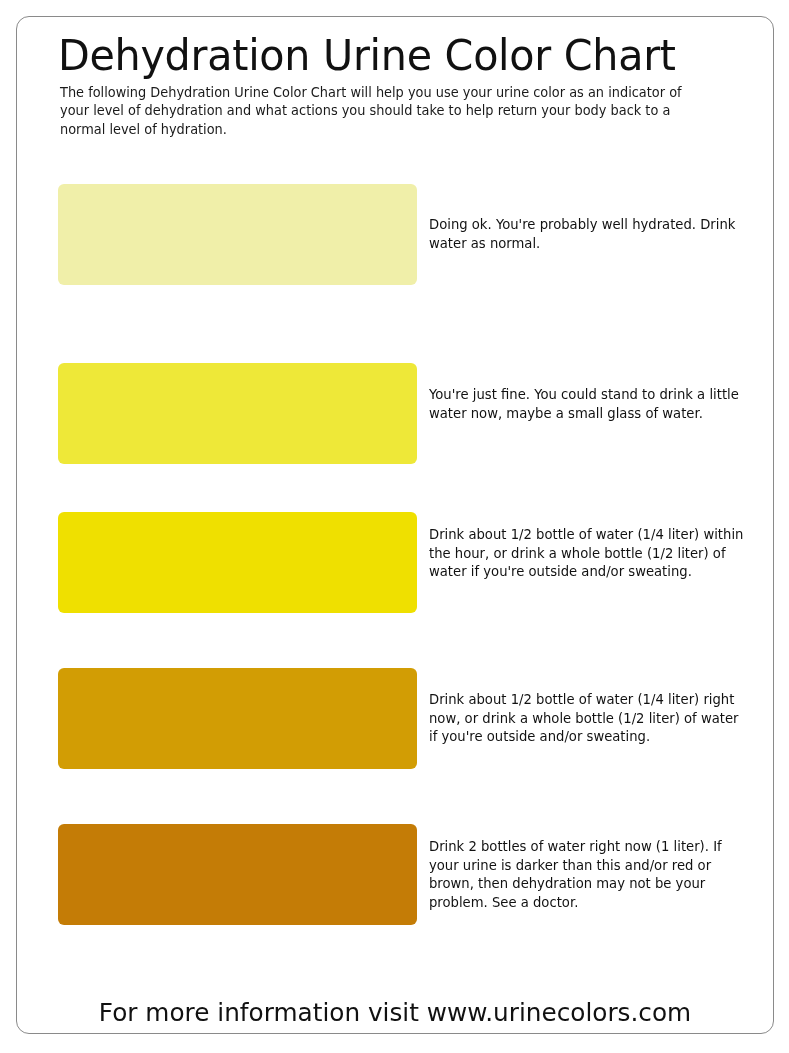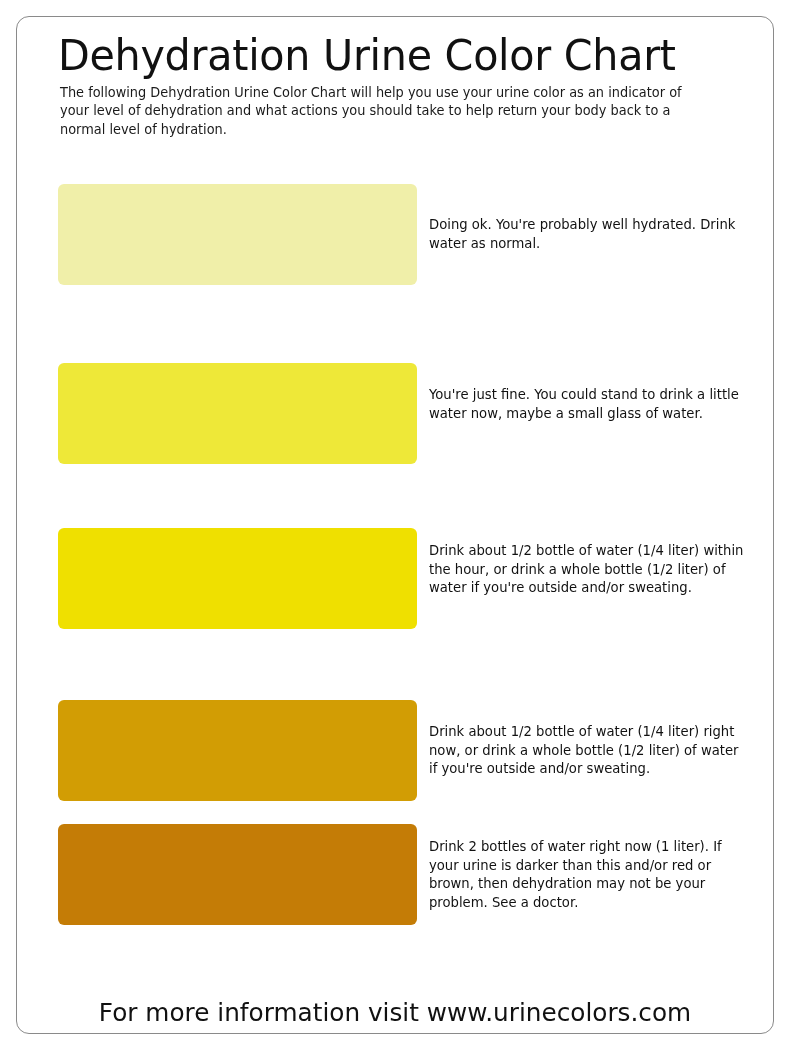--- a/index.html
+++ b/index.html
@@ -136,25 +136,25 @@
 
   <div id="rows">
       <div class="chart-row" style="top: 184px; height: 101px;">
         <div class="swatch" style="left: 58px; width: 359px; height: 101px; border-radius: 6px; background: rgb(240, 239, 169);"></div>
         <div class="row-desc desc-2line">Doing ok. You're probably well hydrated. Drink water as normal.</div>
       </div>
       <div class="chart-row" style="top: 363px; height: 101px;">
         <div class="swatch" style="left: 58px; width: 359px; height: 101px; border-radius: 6px; background: rgb(238, 232, 56);"></div>
         <div class="row-desc desc-3line">You're just fine. You could stand to drink a little water now, maybe a small glass of water.</div>
       </div>
-      <div class="chart-row" style="top: 528px; height: 101px;">
+      <div class="chart-row" style="top: 512px; height: 101px;">
         <div class="swatch" style="left: 58px; width: 359px; height: 101px; border-radius: 6px; background: rgb(239, 224, 0);"></div>
         <div class="row-desc desc-4line">Drink about 1/2 bottle of water (1/4 liter) within the hour, or drink a whole bottle (1/2 liter) of water if you're outside and/or sweating.</div>
       </div>
-      <div class="chart-row" style="top: 700px; height: 101px;">
+      <div class="chart-row" style="top: 668px; height: 101px;">
         <div class="swatch" style="left: 58px; width: 359px; height: 101px; border-radius: 6px; background: rgb(210, 157, 4);"></div>
         <div class="row-desc desc-3line">Drink about 1/2 bottle of water (1/4 liter) right now, or drink a whole bottle (1/2 liter) of water if you're outside and/or sweating.</div>
       </div>
       <div class="chart-row" style="top: 824px; height: 101px;">
         <div class="swatch" style="left: 58px; width: 359px; height: 101px; border-radius: 6px; background: rgb(196, 124, 6);"></div>
         <div class="row-desc desc-4line">Drink 2 bottles of water right now (1 liter). If your urine is darker than this and/or red or brown, then dehydration may not be your problem. See a doctor.</div>
       </div>
     </div>
 
   <div id="chart-footer">For more information visit www.urinecolors.com</div>

